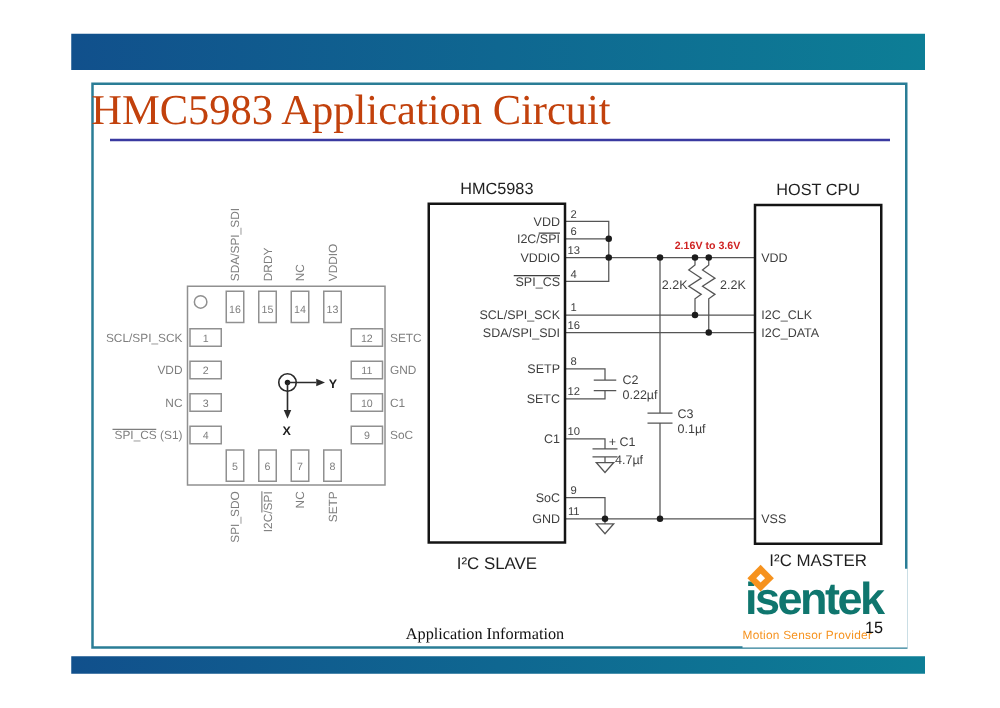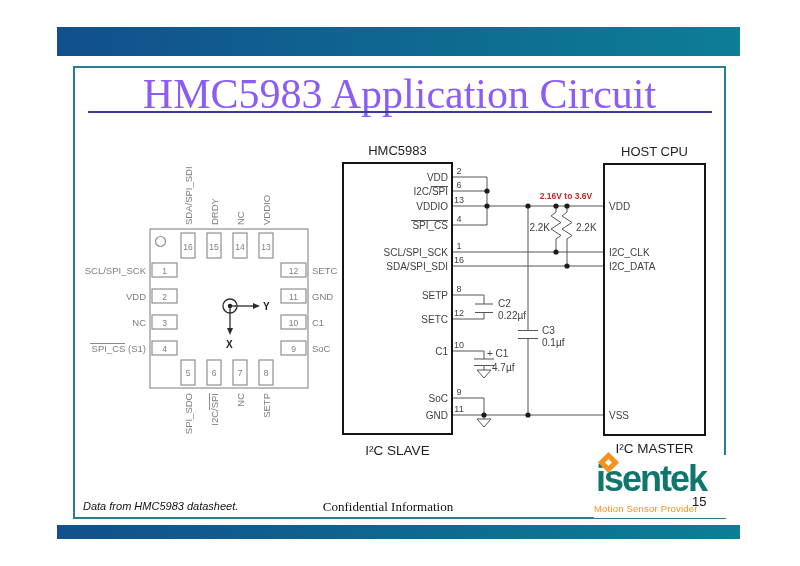--- a/index.html
+++ b/index.html
@@ -3,22 +3,22 @@
 <meta charset="utf-8">
 <style>
   html,body{margin:0;padding:0;background:#ffffff;}
   #stage{position:relative;width:800px;height:566px;background:#ffffff;overflow:hidden;
          font-family:"Liberation Sans",sans-serif;}
   .bar{position:absolute;left:57px;width:683px;background:linear-gradient(90deg,#11508c,#0d7e96);}
   #topbar{top:27px;height:29px;}
   #bottombar{top:525px;height:14px;}
   #slide{position:absolute;left:73px;top:66px;width:653px;height:453px;
          border:2px solid #2a7d96;background:#ffffff;box-sizing:border-box;}
-  #title{position:absolute;left:73px;top:70px;width:653px;text-align:center;
-         font-family:"Liberation Serif",serif;font-size:42px;color:#8b5cf6;letter-spacing:0px;}
+  #title{position:absolute;left:73px;top:70px;width:653px;
+         font-family:"Liberation Serif",serif;font-size:34px;color:#c2410c;letter-spacing:0px;}
   #title-rule{position:absolute;left:88px;top:111px;width:624px;height:2px;background:#3a3aa0;}
   svg text{font-family:"Liberation Sans",sans-serif;}
   .chipstroke{stroke:#909090;fill:none;stroke-width:1.2;}
   .chiptext{fill:#7e7e7e;font-size:9.5px;}
   .chipnum{fill:#7e7e7e;font-size:8.5px;text-anchor:middle;}
   .axis{stroke:#2b2b2b;fill:none;stroke-width:1.3;}
   .axistext{fill:#1d1d1d;font-size:10px;font-weight:bold;}
   .wire{stroke:#555555;fill:none;stroke-width:1;}
   .blockrect{stroke:#141414;fill:#ffffff;stroke-width:2;}
   .schtext{fill:#3f3f3f;font-size:10px;}
@@ -220,22 +220,21 @@
       <text class="schtext" x="576" y="231">2.2K</text>
       <text class="schtext" x="498" y="307">C2</text>
       <text class="schtext" x="498" y="319">0.22µf</text>
       <text class="schtext" x="542" y="334">C3</text>
       <text class="schtext" x="542" y="346">0.1µf</text>
       <text class="schtext" x="487" y="357">+ C1</text>
       <text class="schtext" x="492" y="371">4.7µf</text>
     </g>
   </svg>
 
-  <div id="footer-note">Data from HMC5983 datasheet.</div>
-  <div id="footer-conf">Confidential Information</div>
+  <div id="footer-conf">Application Information</div>
   <div id="logo">
     <div id="logo-diamond">
       <div id="logo-diamond-hole"></div>
     </div>
     <div id="logo-text">isentek</div>
     <div id="logo-tagline">Motion Sensor Provider</div>
   </div>
   <div id="page-number">15</div>
   <div id="bottombar" class="bar"></div>
 </div>

